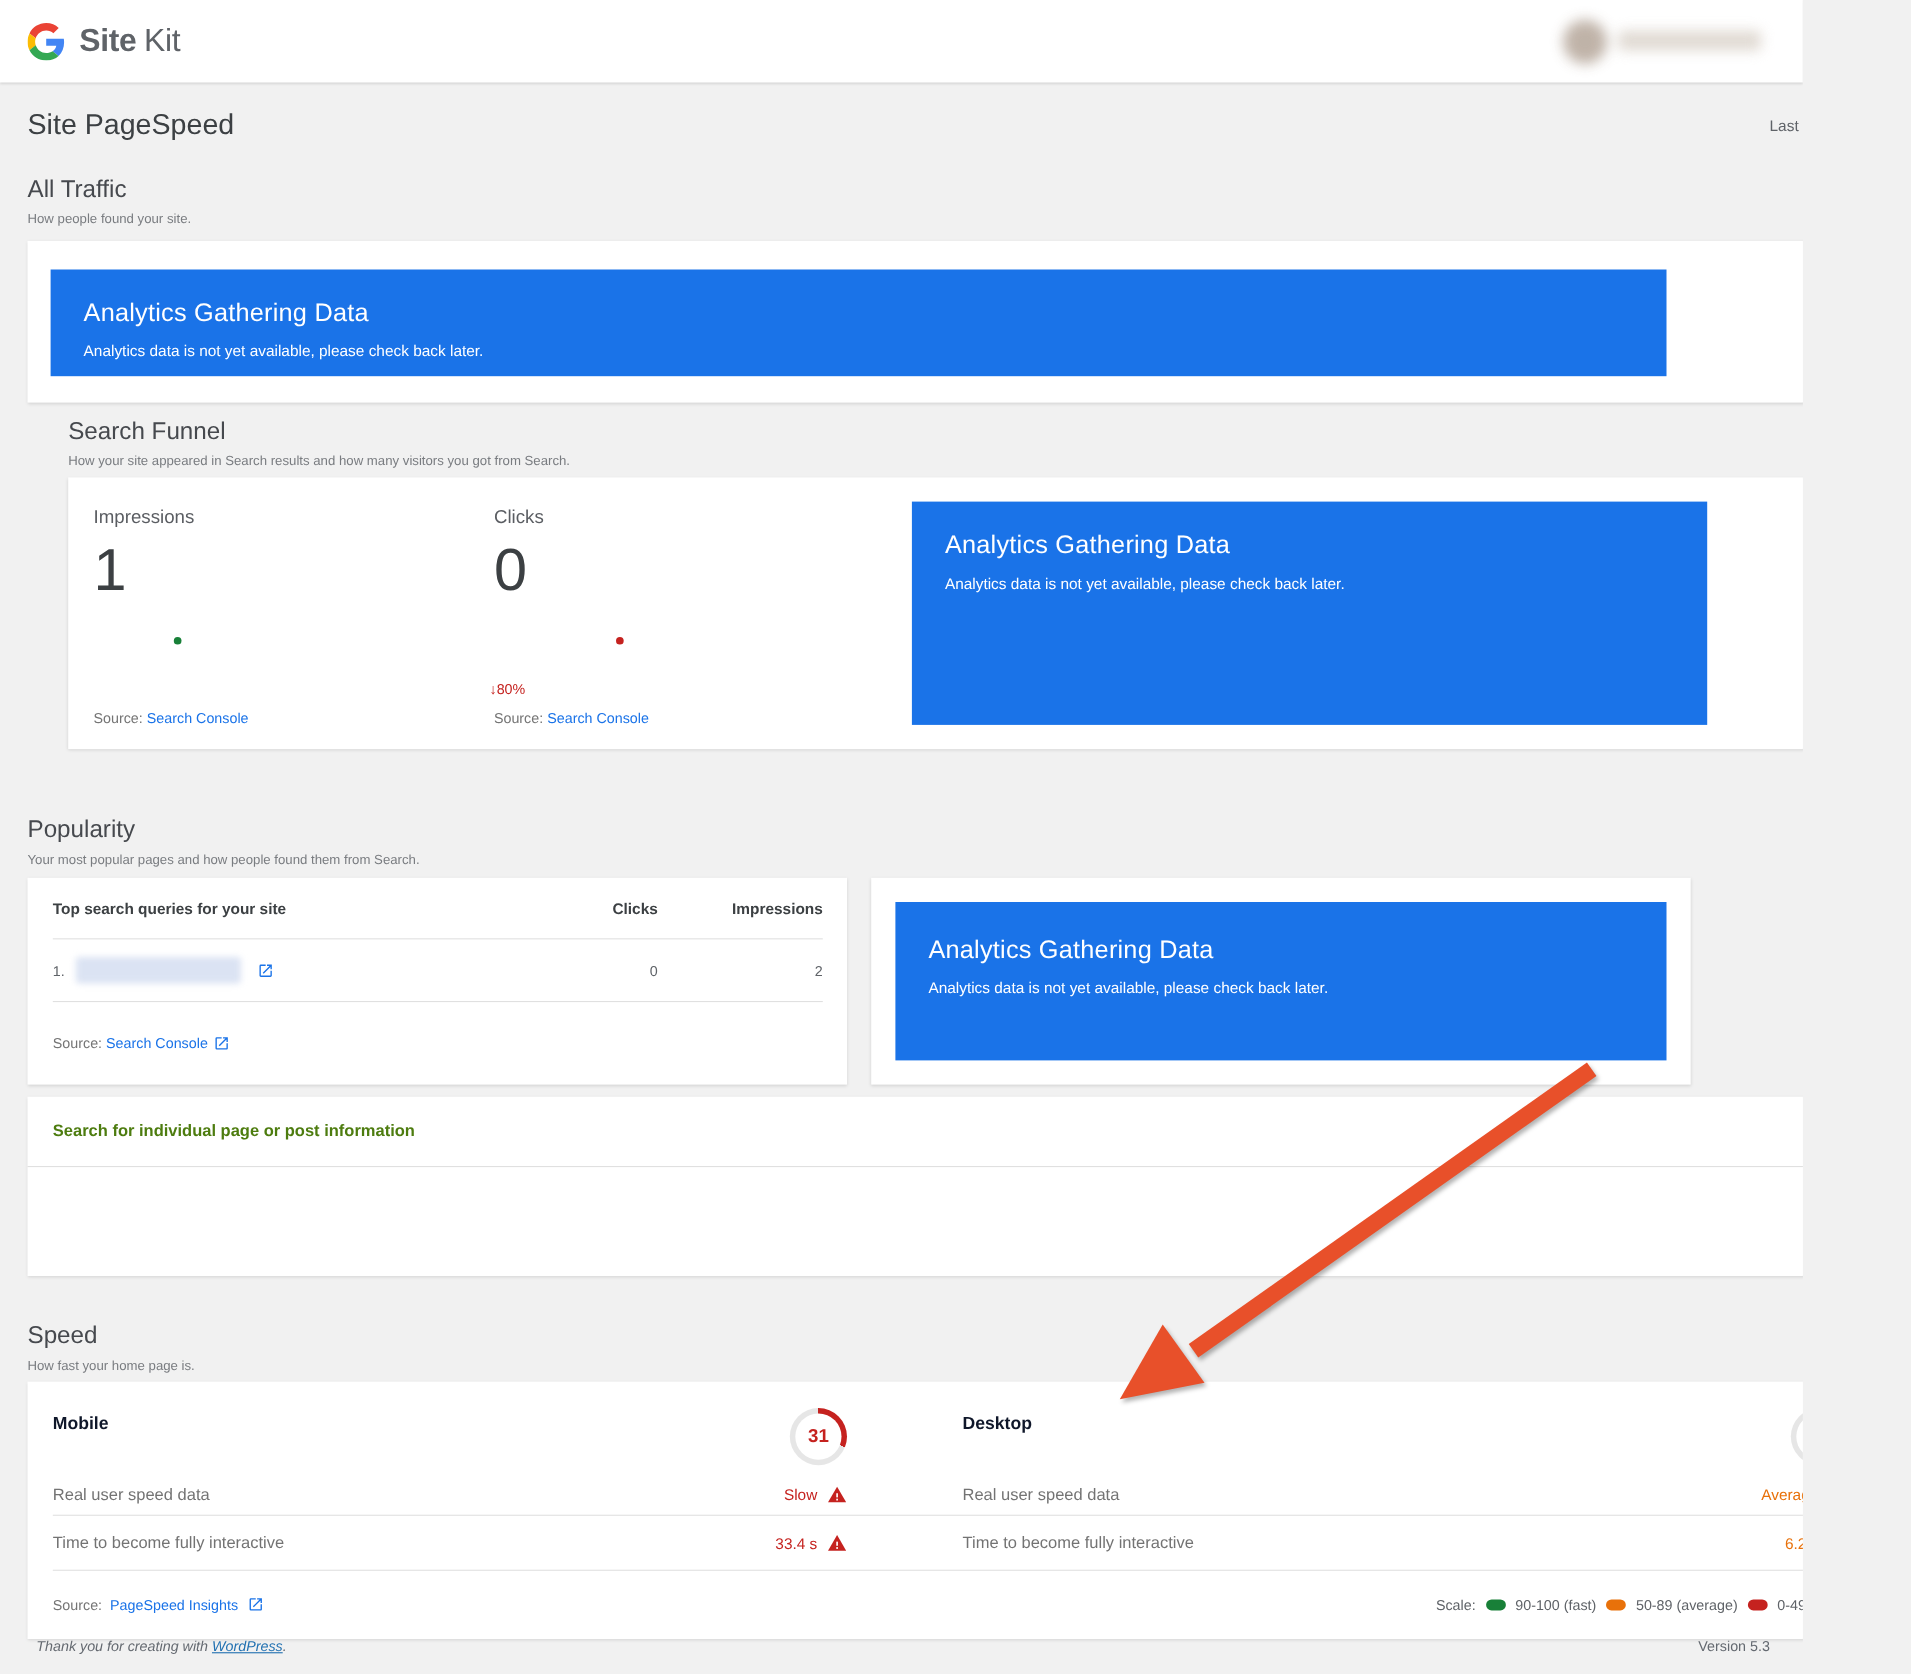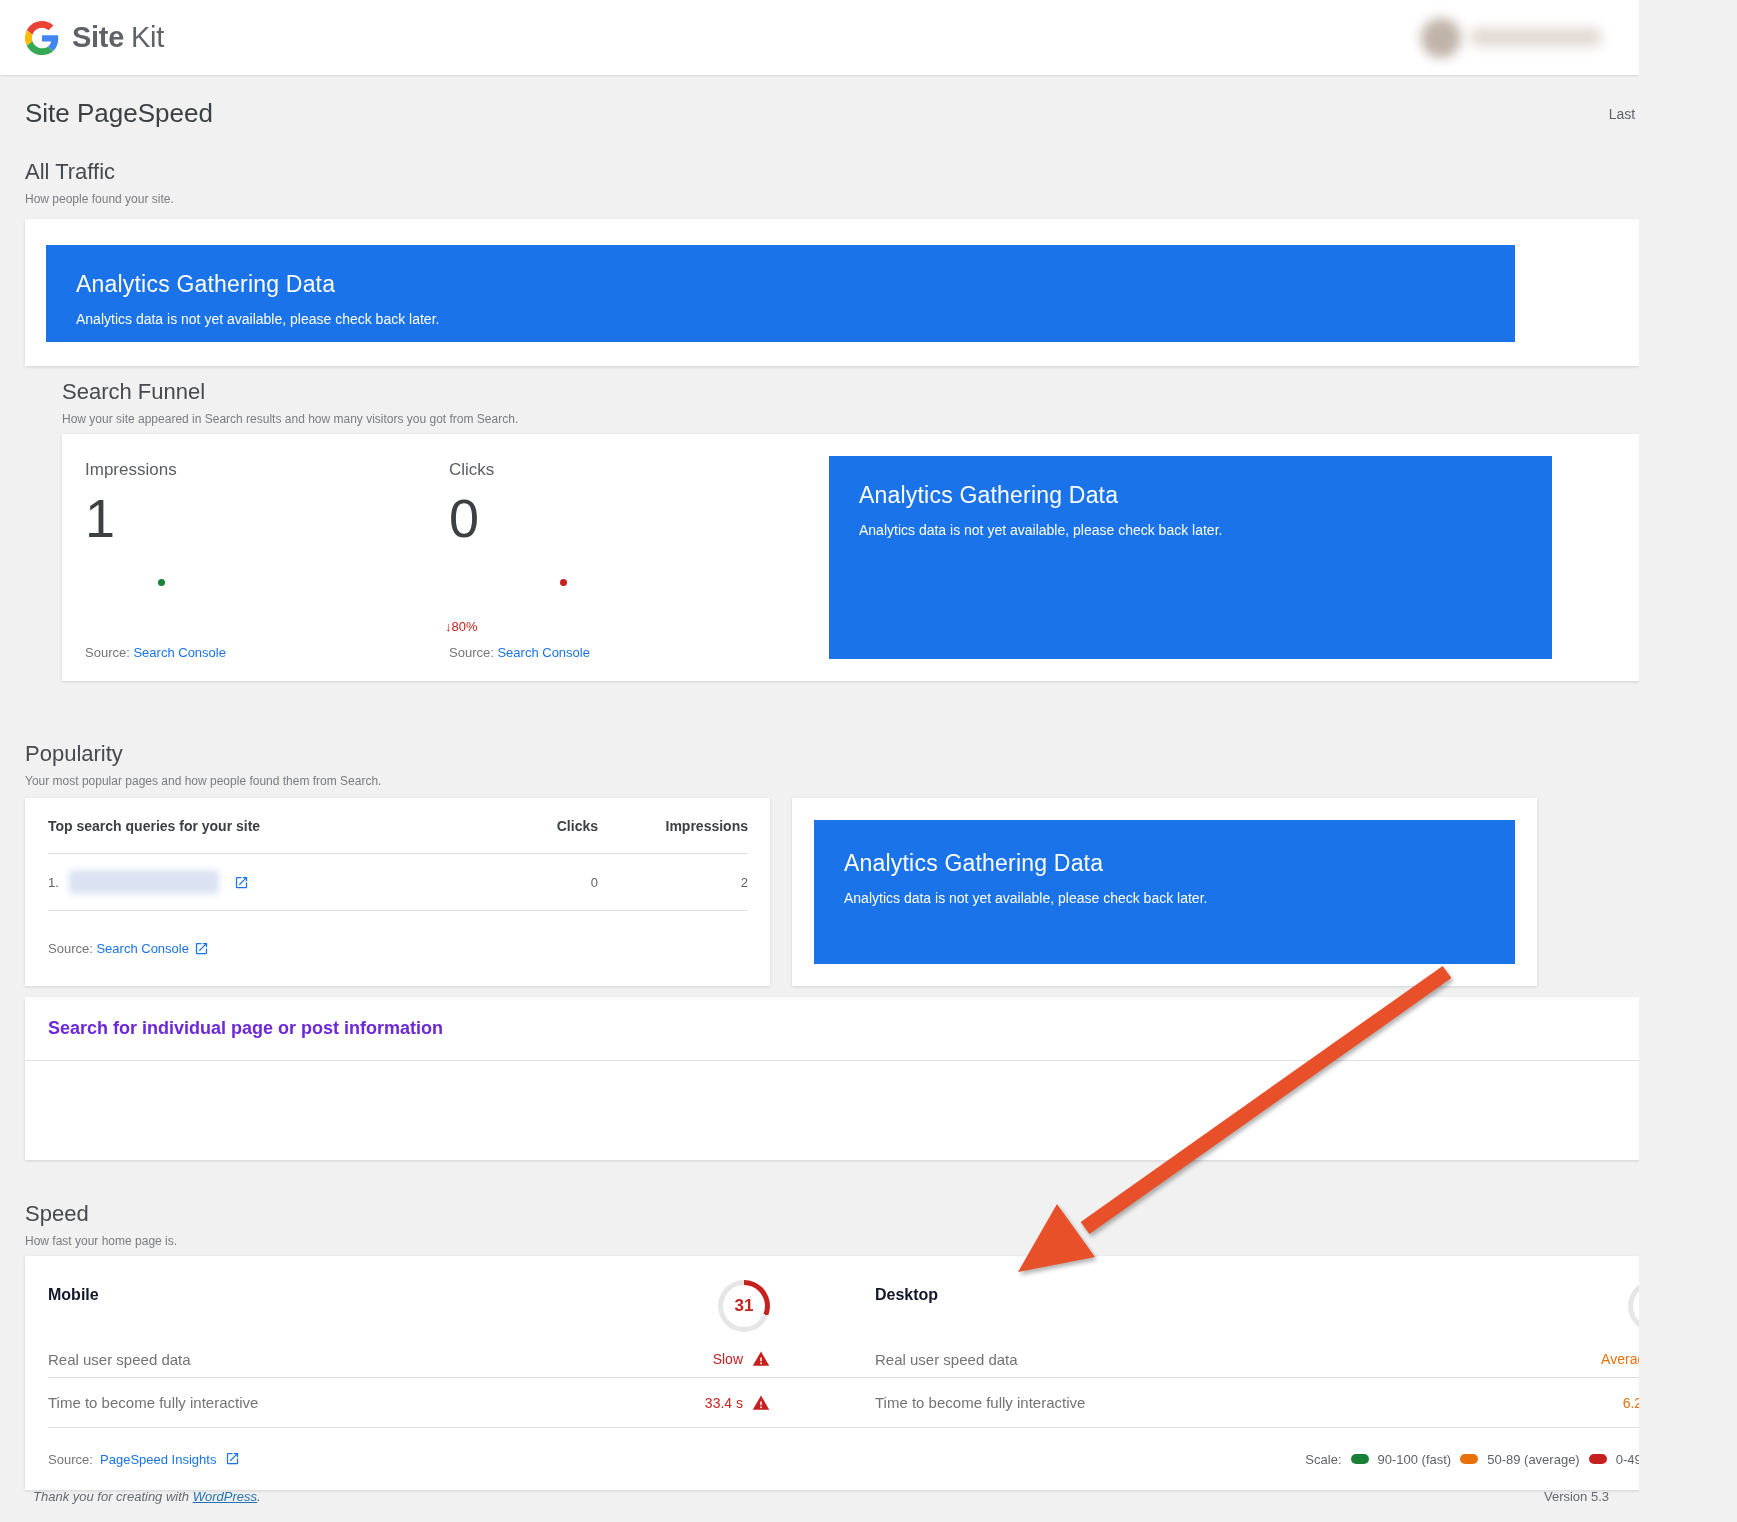--- a/index.html
+++ b/index.html
@@ -73,21 +73,21 @@
   .c-clicks { width:110px; text-align:right; }
   .c-impr { width:150px; text-align:right; }
   .blur-query { width:150px; height:24px; border-radius:3px; background:#dbe3f3; filter:blur(3px); }
   .t-src { display:flex; align-items:center; height:74px; }
   #pop-banner-card { padding:22px; }
   #pop-banner-card .banner { height:144px; padding-top:30px; }
 
   
   #sec-ps { top:997px; height:163px; }
   .ps-head { height:64px; display:flex; align-items:center; padding:0 23px;
-             border-bottom:1px solid #e0e0e0; font-size:18px; font-weight:700; color:#6d28d9; }
+             border-bottom:1px solid #e0e0e0; font-size:15px; font-weight:700; color:#4d7c0f; }
   .ps-body { display:flex; align-items:center; gap:22px; padding:24px 25px 0 23px; }
   .field { position:relative; flex:1; height:48px; border:1px solid #b6babf; border-radius:4px; background:#fff; }
   .field input { position:absolute; inset:0; border:none; outline:none; background:none;
                  padding:0 16px; font-size:15px; font-family:inherit; color:#3c4043; }
   .field .flabel { position:absolute; top:-9px; left:12px; background:#fff; padding:0 5px;
                    font-size:12px; color:#5f6368; }
   .btn-primary { background:#1a73e8; color:#fff; border:none; border-radius:4px; height:47px;
                  padding:0 24px; font-family:inherit; font-size:14px; font-weight:700;
                  letter-spacing:.8px; cursor:pointer; }
 

